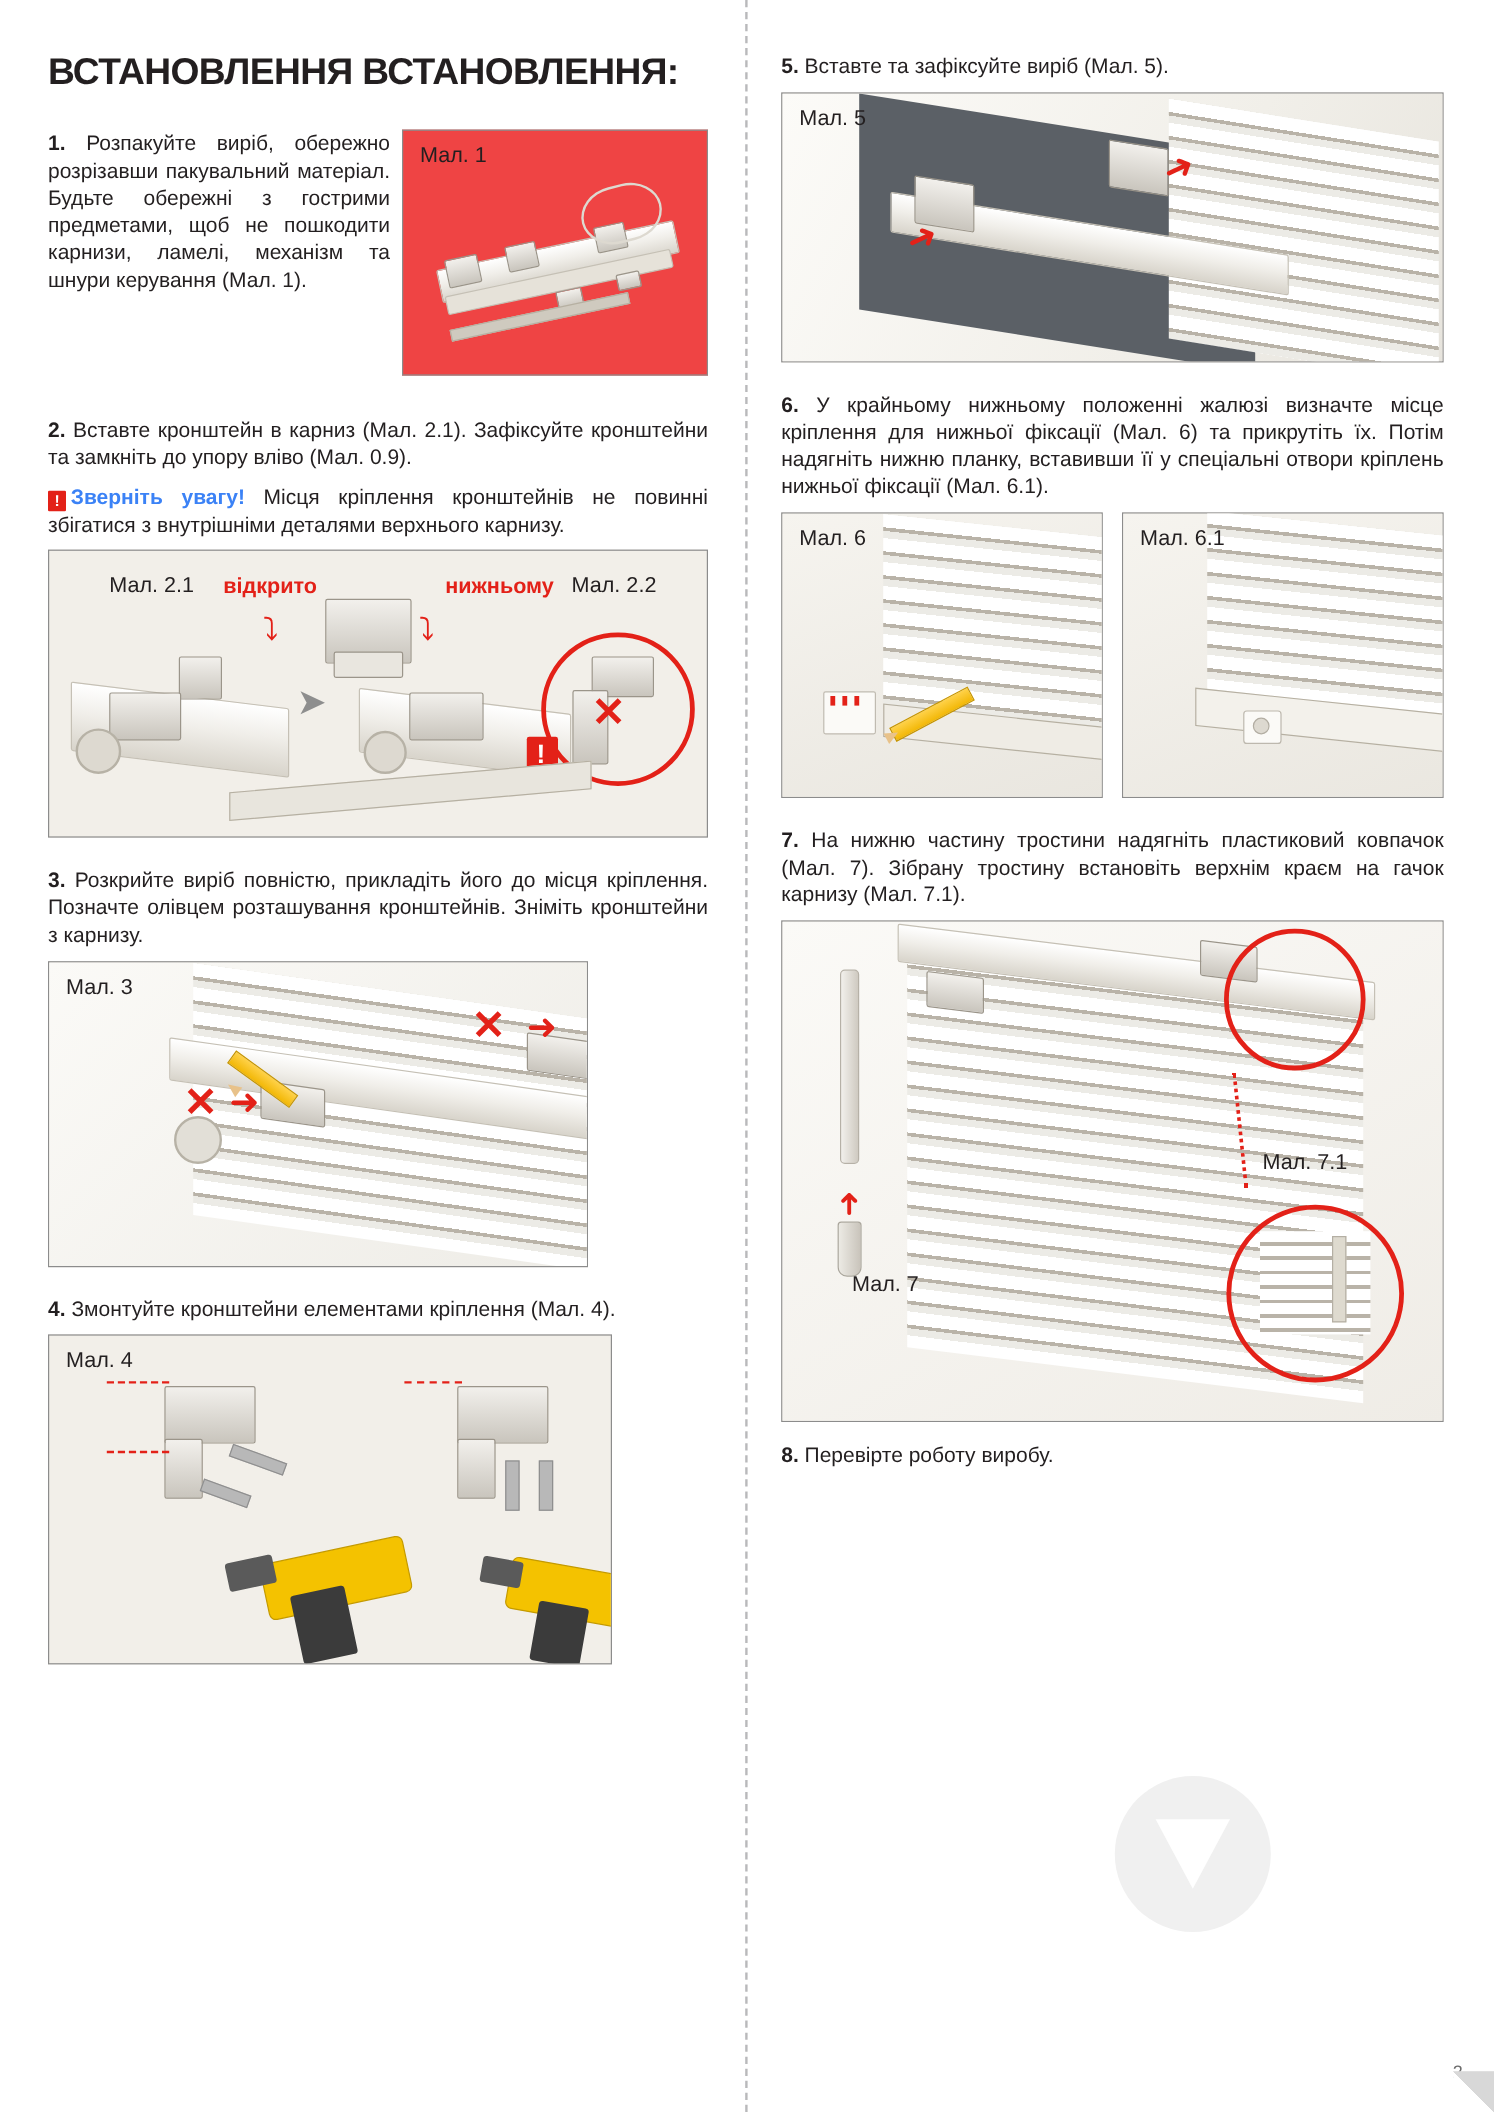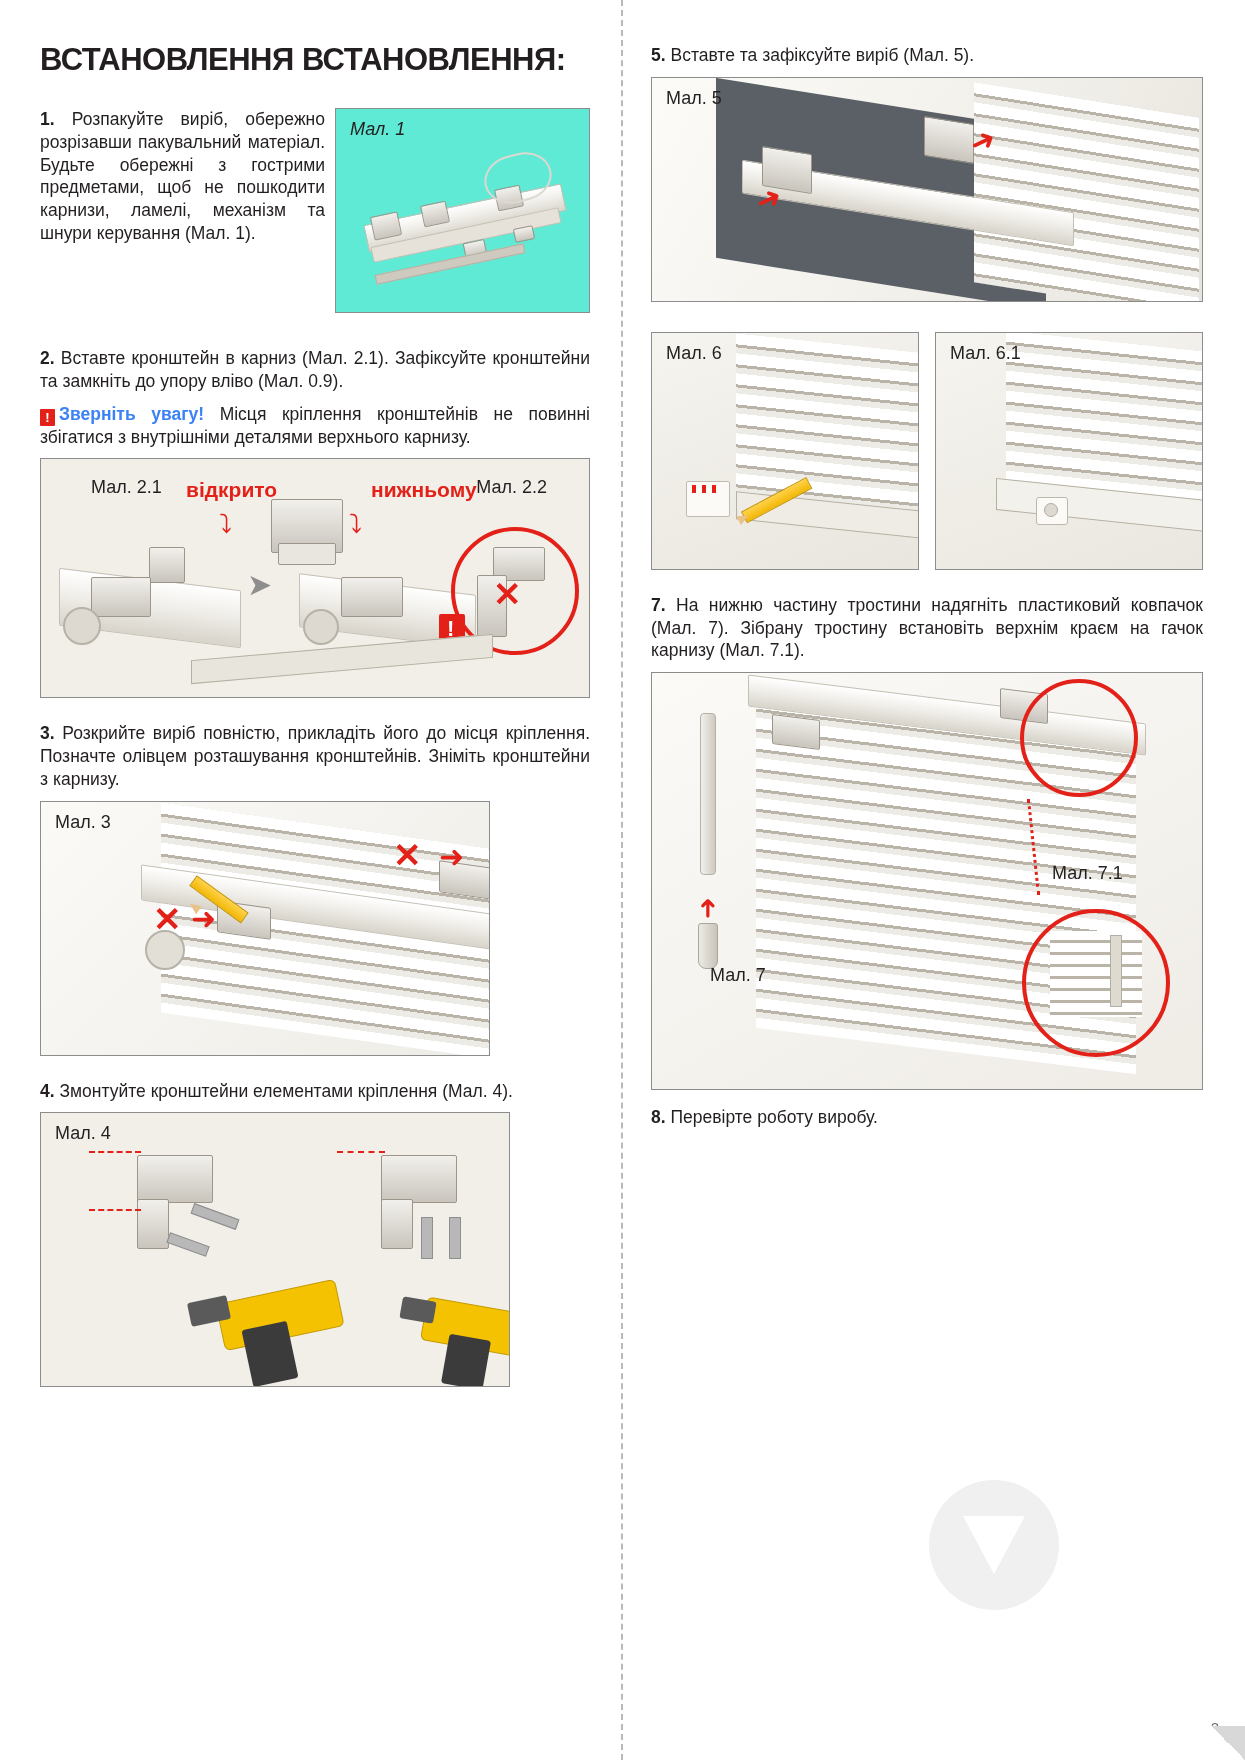--- a/index.html
+++ b/index.html
@@ -101,22 +101,21 @@
   }
   .text-1 {
     width: 285px;
   }
   .fig-1 {
     position: absolute;
     right: 0;
     top: 0;
     width: 255px;
     height: 205px;
-    background: #5eead4;
-    font-style: italic;
+    background: #ef4444;
   }
 
   
   .art { position: absolute; inset: 0; }
   .bar {
     position: absolute;
     background: #dedacf;
     border: 1px solid #b6b0a2;
   }
   .wall {
@@ -177,21 +176,21 @@
     position: absolute;
     color: #e32118;
     font-size: 34px;
     font-weight: bold;
     line-height: 1;
   }
   .lbl-red {
     position: absolute;
     color: #e32118;
     font-weight: bold;
-    font-size: 21px;
+    font-size: 18px;
   }
 
   
   .pencil {
     position: absolute;
     background: linear-gradient(to bottom, #ffd24a, #f2b705);
     border: 1px solid #c69500;
     transform-origin: left center;
   }
   .pencil-tip {
@@ -432,20 +431,24 @@
         <div class="headrail" style="left:90px; top:108px; width:330px; height:32px; transform:skewY(9deg);"></div>
         <div class="bracket" style="left:110px; top:72px; width:48px; height:38px; transform:skewY(9deg);"></div>
         <div class="bracket" style="left:272px; top:42px; width:48px; height:38px; transform:skewY(9deg);"></div>
         <span class="arrow-red" style="left:104px; top:106px; font-size:30px; transform:rotate(-25deg);">➜</span>
         <span class="arrow-red" style="left:318px; top:48px; font-size:30px; transform:rotate(-25deg);">➜</span>
       </div>
     </div>
 
     <div class="spacer-24"></div>
 
+    <p class="step">
+      <span class="num">6.</span>
+      <span>У крайньому нижньому положенні жалюзі визначте місце кріплення для нижньої фіксації (Мал. 6) та прикрутіть їх. Потім надягніть нижню планку, вставивши її у спеціальні отвори кріплень нижньої фіксації (Мал. 6.1).</span>
+    </p>
 
     <div class="row-6">
 
       <div class="fig fig-6">
         <span class="fig-label fig-cap-tl">Мал. 6</span>
         <div class="art">
           <div style="position:absolute;left:0;top:0;width:268px;height:238px;background:linear-gradient(160deg,#f6f4ef,#e9e6df);"></div>
           <div class="blinds tilt" style="left:84px; top:10px; width:184px; height:160px; transform:skewY(6deg);"></div>
           <div class="bar" style="left:84px; top:168px; width:184px; height:26px; background:#efece5; transform:skewY(6deg);"></div>
           <div style="position:absolute;left:34px;top:148px;width:42px;height:34px;background:#fbfaf7;border:1px solid #c0bbb1;border-radius:2px;"></div>

